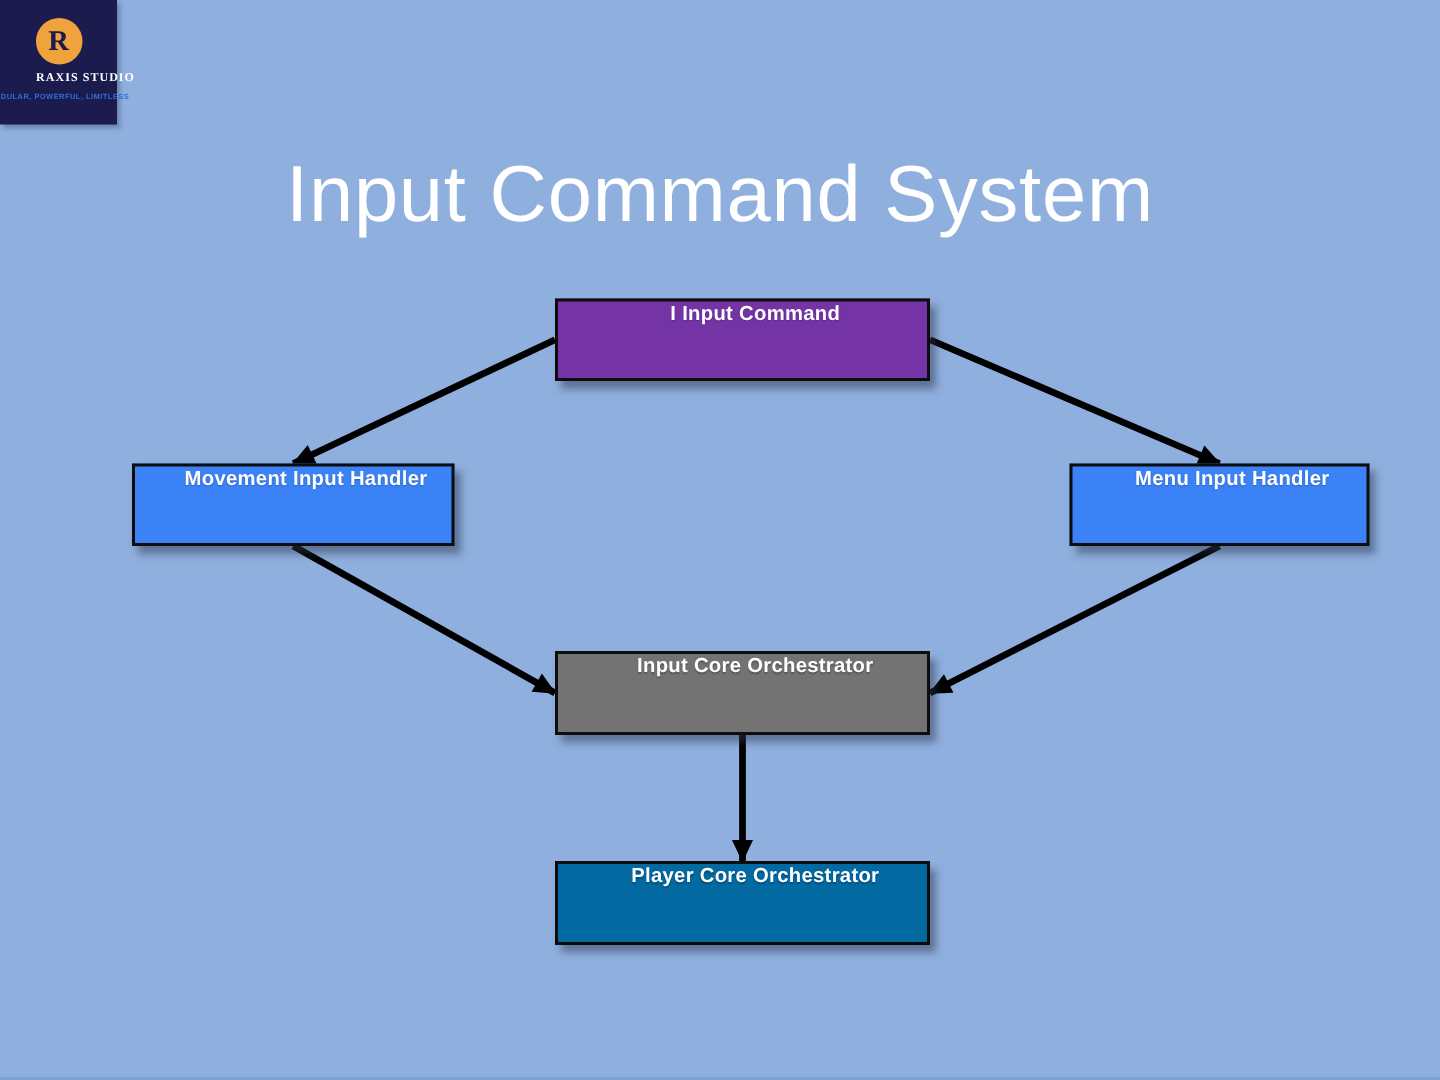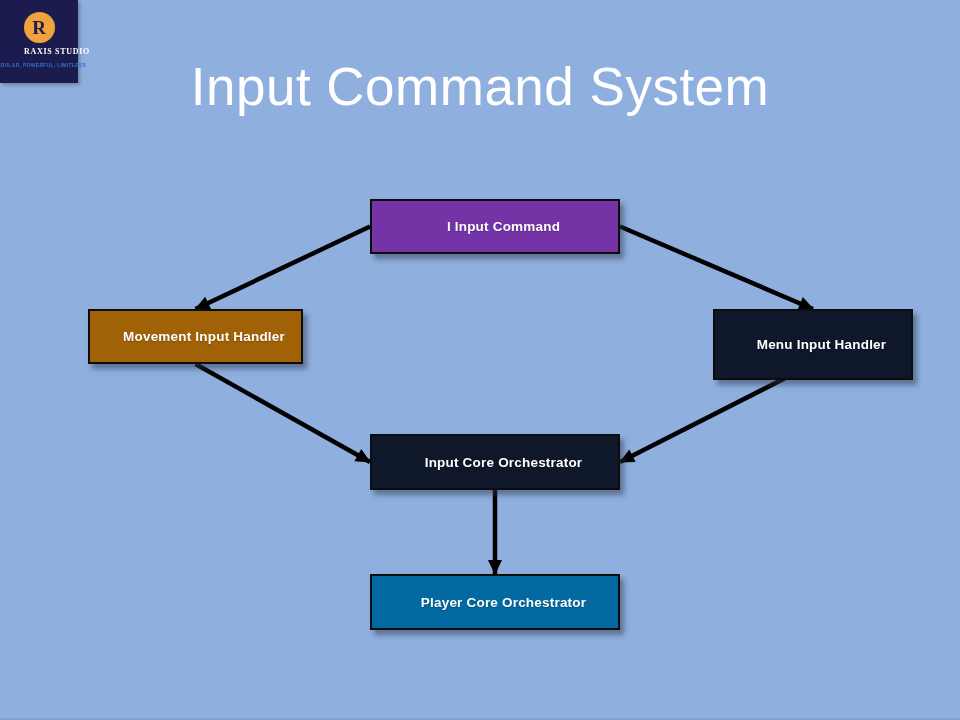--- a/index.html
+++ b/index.html
@@ -48,21 +48,21 @@
   }
 
   
   #edge-layer {
     position: absolute; left: 0; top: 0; width: 960px; height: 720px;
     pointer-events: none;
   }
   .node {
     position: absolute; box-sizing: border-box;
     border: 2px solid #0D0D0D;
-    display: flex; align-items: center; justify-content: center;
+    display: flex; align-items: flex-start; justify-content: center;
     box-shadow: 4px 5px 5px rgba(45,55,80,0.5);
     padding-left: 17px;
   }
   .node span {
     color: #FFFFFF; font-weight: 700; font-size: 13.5px;
     letter-spacing: 0.2px; text-align: center;
     text-shadow: 0 1px 1px rgba(0,0,0,0.25);
   }
 
   
@@ -77,46 +77,46 @@
 <div class="stage" style="background: rgb(143, 175, 222);">
 
   <div class="logo" style="background: rgb(28, 27, 78);">
     <div class="logo-circle" style="background: rgb(240, 162, 60);">
       <span>R</span>
     </div>
     <div class="logo-name">RAXIS STUDIO</div>
     <div class="logo-tagline" style="color: rgb(47, 111, 216);">MODULAR, POWERFUL, LIMITLESS</div>
   </div>
 
-  <h1 class="title" style="color: rgb(255, 255, 255);">Input Command System</h1>
+  <h1 class="title" style="color: rgb(255, 255, 255); margin-top: 43px;">Input Command System</h1>
 
   <svg id="edge-layer" viewBox="0 0 960 720" xmlns="http://www.w3.org/2000/svg">
     <defs>
       <marker id="arrowhead" markerUnits="userSpaceOnUse" markerWidth="18" markerHeight="16" refX="15" refY="8" orient="auto">
         <path d="M1,1 L16,8 L1,15 Z" fill="#000000"></path>
       </marker>
     </defs>
   <line x1="370" y1="226.5" x2="195.5" y2="309" stroke="#000000" stroke-width="4.5" marker-end="url(#arrowhead)"></line>
       <line x1="620" y1="226.5" x2="813" y2="309" stroke="#000000" stroke-width="4.5" marker-end="url(#arrowhead)"></line>
       <line x1="195.5" y1="364" x2="370" y2="462" stroke="#000000" stroke-width="4.5" marker-end="url(#arrowhead)"></line>
       <line x1="813" y1="364" x2="620" y2="462" stroke="#000000" stroke-width="4.5" marker-end="url(#arrowhead)"></line>
       <line x1="495" y1="490" x2="495" y2="574" stroke="#000000" stroke-width="4.5" marker-end="url(#arrowhead)"></line>
     </svg>
 
   <div id="nodes">
       <div class="node" style="left: 370px; top: 199px; width: 250px; height: 55px; background: rgb(116, 52, 166);">
         <span>I Input Command</span>
       </div>
-      <div class="node" style="left: 88px; top: 309px; width: 215px; height: 55px; background: #a16207;">
+      <div class="node" style="left: 88px; top: 309px; width: 215px; height: 55px; background: #3b82f6;">
         <span>Movement Input Handler</span>
       </div>
-      <div class="node" style="left: 713px; top: 309px; width: 200px; height: 71px; background: #0f172a;">
+      <div class="node" style="left: 713px; top: 309px; width: 200px; height: 55px; background: #3b82f6;">
         <span>Menu Input Handler</span>
       </div>
-      <div class="node" style="left: 370px; top: 434px; width: 250px; height: 56px; background: #0f172a;">
+      <div class="node" style="left: 370px; top: 434px; width: 250px; height: 56px; background: #737373;">
         <span>Input Core Orchestrator</span>
       </div>
       <div class="node" style="left: 370px; top: 574px; width: 250px; height: 56px; background: #0369a1;">
         <span>Player Core Orchestrator</span>
       </div>
     </div>
 
   <div class="bottom-edge" style="background: rgb(127, 163, 210);"></div>
 </div>
 

